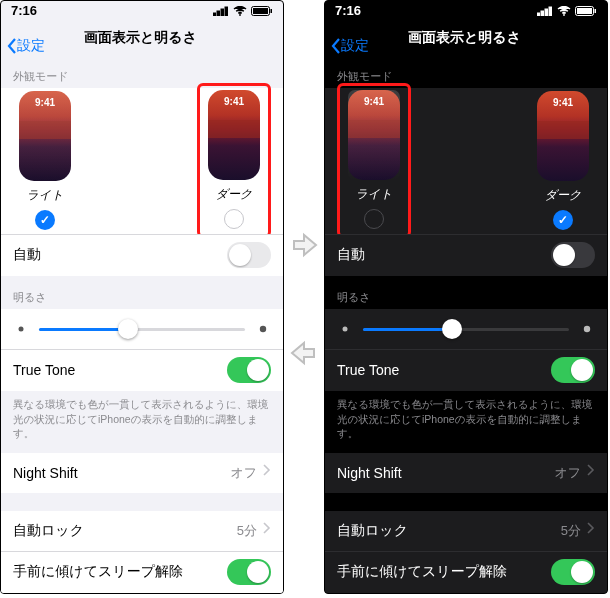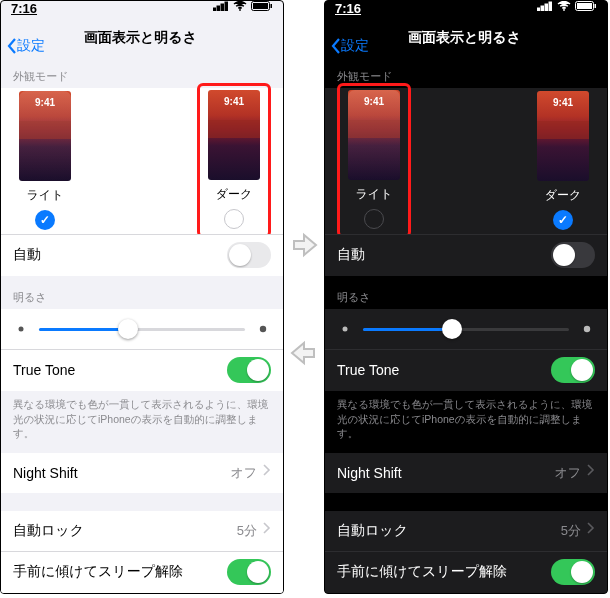--- a/index.html
+++ b/index.html
@@ -49,23 +49,23 @@
   .light .sep { border-top: 1px solid #d8d8dc; }
   .dark  .sep { border-top: 1px solid #2d2d30; }
   .light .sect-label, .light .foot { color: #8a8a8e; }
   .dark  .sect-label, .dark  .foot { color: #8a8a8e; }
   .light .value { color: #8a8a8e; }
   .dark  .value { color: #8a8a8e; }
 
   
   .status {
     height: 24px;
-    display: flex; align-items: flex-start; justify-content: space-between;
+    display: flex; align-items: center; justify-content: space-between;
     padding: 0 10px;
-    font-size: 13px; font-weight: 600; text-decoration: underline;
+    font-size: 13px; font-weight: 600;
   }
   .status .right { display: flex; align-items: center; gap: 4px; }
   .status svg { display:block; }
   .dark  .status .right svg { fill:#fff; stroke:#fff; }
   .light .status .right svg { fill:#000; stroke:#000; }
 
   
   .nav {
     height: 36px;
     display: flex; align-items: center;
@@ -88,23 +88,23 @@
 
   
   .appearance {
     display:flex; justify-content:space-around; align-items:flex-start;
     padding: 12px 8px 10px;
   }
   .mode {
     display:flex; flex-direction:column; align-items:center; gap:6px;
     padding:4px 6px;
   }
-  .mode .name { font-size:12px; }
+  .mode .name { font-size:12px;font-style:italic; }
   .thumb {
-    width:52px; height:90px; border-radius:3px;
+    width:52px; height:90px; border-radius:15px;
     background: linear-gradient(180deg,#d14a2d 0%,#b33225 28%,#7f1a2d 45%,#3a1333 62%,#1a0e2b 100%);
     position:relative;
   }
   .thumb.lightwall::after{
     content:""; position:absolute; inset:0; border-radius:7px;
     background: linear-gradient(180deg,rgba(255,255,255,.15),rgba(255,255,255,0));
   }
   .thumb .clk {
     position:absolute; top:6px; left:0; right:0; text-align:center;
     color:#fff; font-size:10px; font-weight:600;

